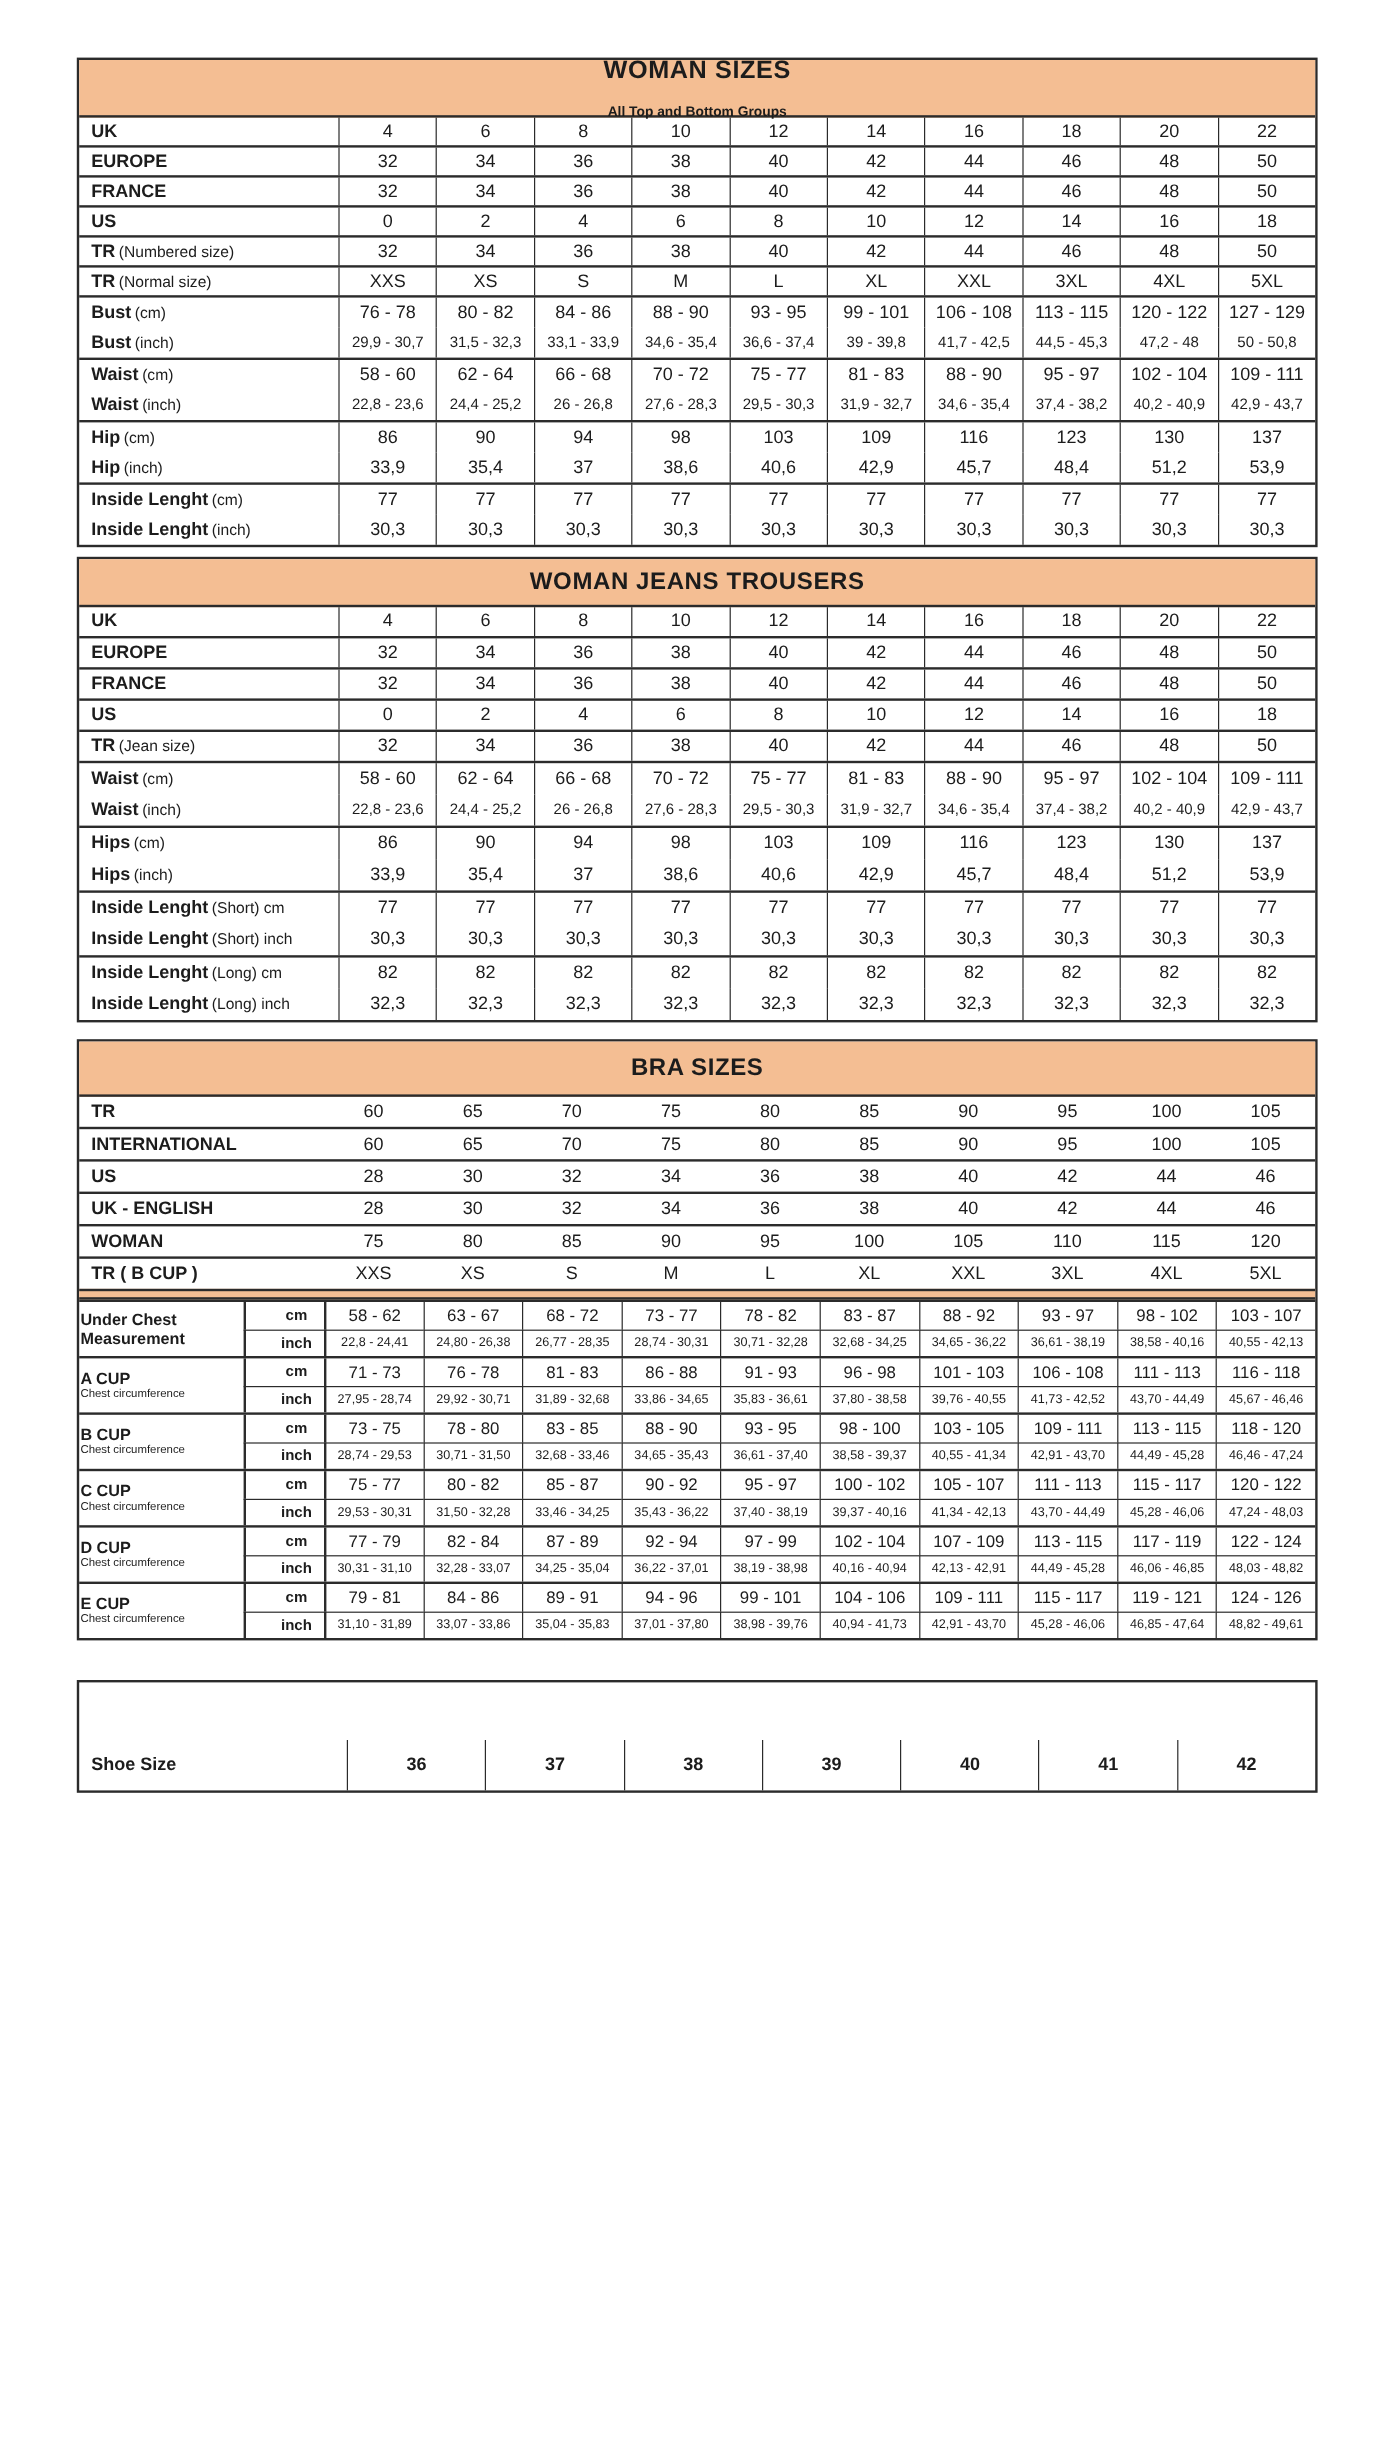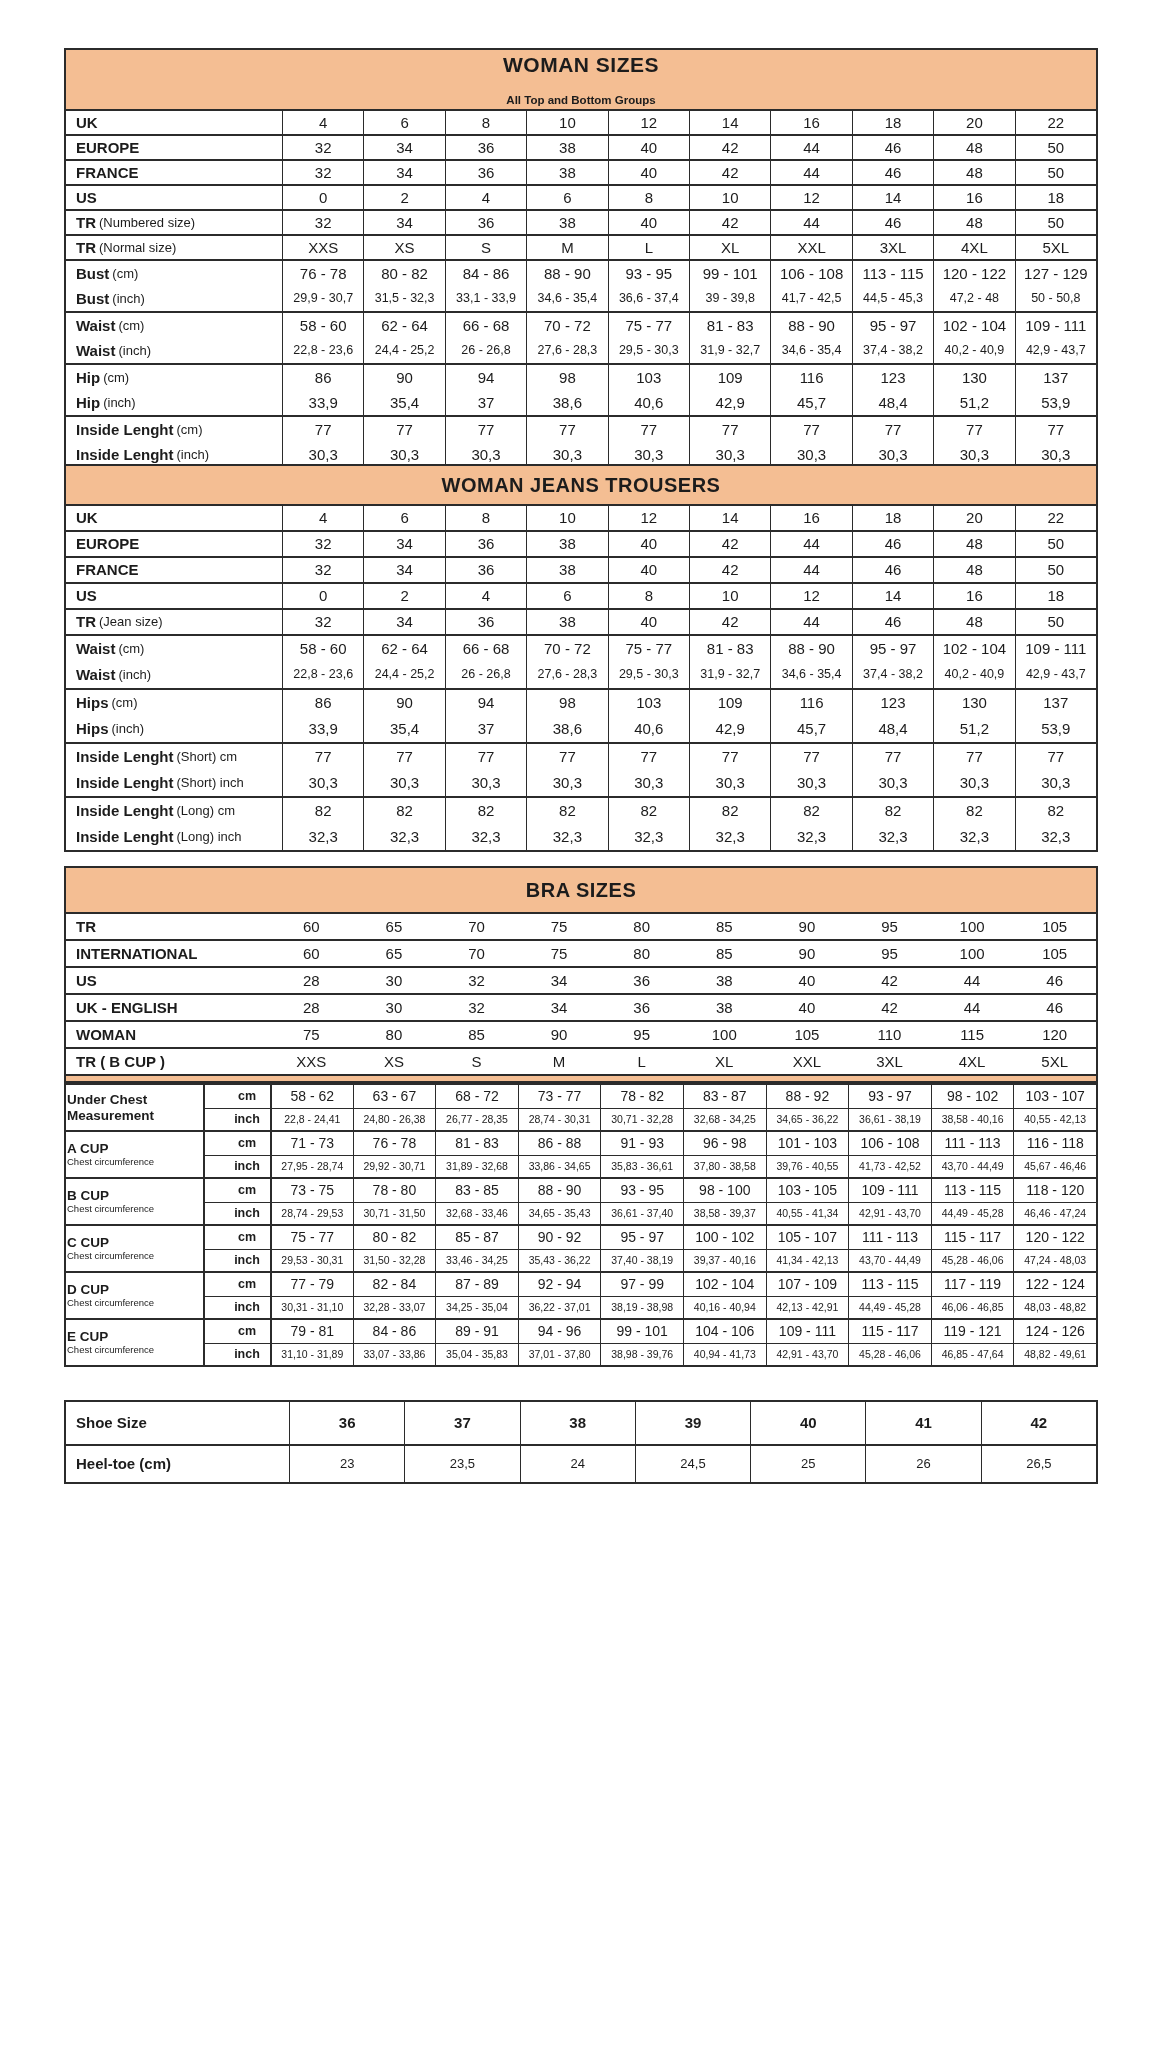--- a/index.html
+++ b/index.html
@@ -16,21 +16,21 @@
   }
   .hdr {
     background: var(--peach); border-bottom: 2px solid var(--line);
     display: flex; flex-direction: column; align-items: center; justify-content: center;
     text-align: center;
   }
   .hdr-title { font-weight: bold; font-size: 21px; letter-spacing: .5px; }
   .hdr-sub   { font-weight: bold; font-size: 11.5px; margin-top: 1px; }
   .hdr.one   { height: 40px; }
   .hdr.one .hdr-title { font-size: 20px; }
-  .hdr.two   { height: 61px; gap: 16px; }
+  .hdr.two   { height: 48px; gap: 16px; }
 
   
   .rgroup { border-top: 2px solid var(--line); }
   .rgroup:first-child { border-top: none; }
   .srow { display: grid; align-items: stretch; }
   .c { display: flex; align-items: center; justify-content: center; font-size: 15px; line-height: 1.05; }
   .lc { justify-content: flex-start; padding-left: 10px; font-weight: bold; text-align: center; }
   .lbl-sub { font-weight: normal; font-size: 13px; margin-left: 3px; }
   .vc { border-left: 1px solid var(--line); }
   .sm { font-size: 12.5px; }
@@ -64,21 +64,21 @@
     padding-left: 1px; font-size: 13.5px; font-weight: bold; line-height: 1.15;
   }
   .cgroup .cup-sublabel { font-size: 9.5px; font-weight: normal; }
   .cgroup .unit { border-left: 2px solid var(--line); font-size: 12.5px; font-weight: bold; padding-left: 19px; }
   .cgroup .cm-cell  { font-size: 14px; }
   .cgroup .in-cell  { font-size: 10.5px; }
   .cgroup .r2 { border-top: 1.5px solid var(--line); }
   .cgroup .first-val { border-left: 2px solid var(--line); }
 
   
-  .shoes .srow { grid-template-columns: 223px repeat(7, 1fr); }
+  .shoes .srow { grid-template-columns: 223px repeat(7, 1fr); margin-top: 48px; }
   .shoes .row1 .c { min-height: 42px; font-weight: bold; }
   .shoes .row2 { border-top: 2px solid var(--line); }
   .shoes .row2 .c { min-height: 36px; font-size: 13px; }
   .shoes .row2 .lc { font-size: 15px; }
 </style>
 </head>
 <body style="color: rgb(28, 28, 28); background: rgb(255, 255, 255);">
 
 <section class="tbl t1" style="top:48px">
   <header class="hdr two">
@@ -799,24 +799,14 @@
       <div class="srow row1">
         <div class="c lc">Shoe Size</div>
         <div class="c vc">36</div>
         <div class="c vc">37</div>
         <div class="c vc">38</div>
         <div class="c vc">39</div>
         <div class="c vc">40</div>
         <div class="c vc">41</div>
         <div class="c vc">42</div>
       </div>
-      <div class="srow row2">
-        <div class="c lc">Heel-toe (cm)</div>
-        <div class="c vc">23</div>
-        <div class="c vc">23,5</div>
-        <div class="c vc">24</div>
-        <div class="c vc">24,5</div>
-        <div class="c vc">25</div>
-        <div class="c vc">26</div>
-        <div class="c vc">26,5</div>
-      </div>
     </div>
 </section>
 
 </body></html>

